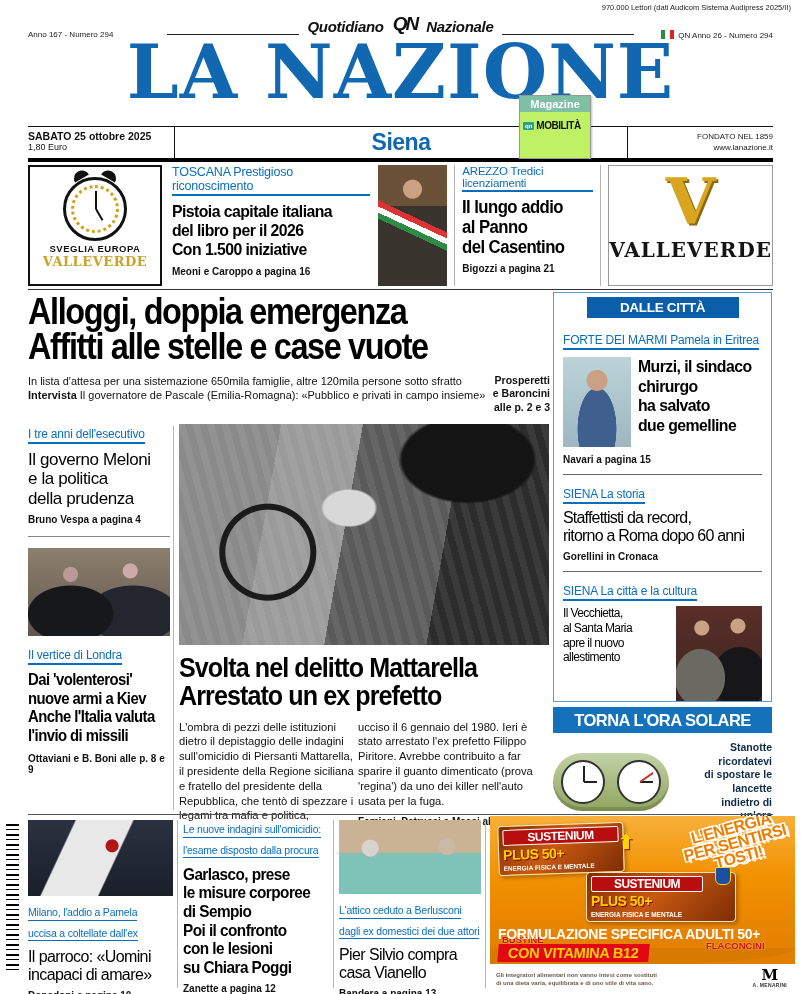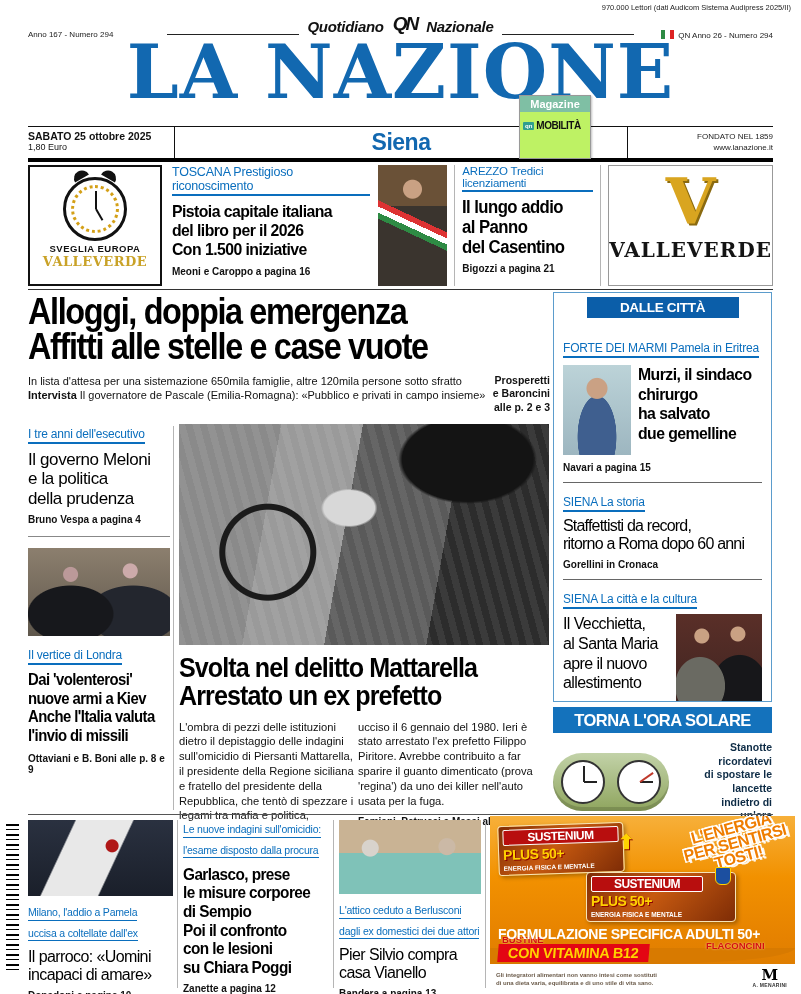--- a/index.html
+++ b/index.html
@@ -62,21 +62,21 @@
   .vv2-v{font-family:"DejaVu Serif",serif;font-size:64px;font-weight:700;line-height:72px;
          color:#d9a520;text-shadow:2px 2px 0 #8a6a10}
   .vv2-b{font-family:"DejaVu Serif",serif;font-size:20px;font-weight:700;letter-spacing:1px;color:#141414}
   
   .lead-h{font-size:36px;font-weight:700;line-height:.98;letter-spacing:-1.5px;color:#000;
           transform:scaleX(.9);transform-origin:left top;white-space:nowrap}
   .deck{font-size:11.3px;line-height:1.3;color:#111;transform:scaleX(.97);transform-origin:left top;white-space:nowrap}
   .sideby{font-size:10.5px;font-weight:700;text-align:right;line-height:1.3}
   
   .citybox{left:553px;top:292px;width:219px;height:410px;border:1.5px solid #5b9ccc;box-sizing:border-box;overflow:hidden}
-  .cityband{width:152px;margin:4px auto 20px;background:#0b5ea9;color:#fff;font-weight:700;
+  .cityband{width:152px;margin:4px auto 12px;background:#0b5ea9;color:#fff;font-weight:700;
             font-size:13.5px;text-align:center;padding:3px 0;letter-spacing:-0.3px}
   .citypad{padding:0 9px}
   
   .orabox{left:553px;top:707px;width:219px;height:101px}
   .orabanner{background:#1472bc;color:#fff;font-weight:700;font-size:16.5px;text-align:center;
              line-height:26px;height:26px;letter-spacing:-0.5px}
   .clockpill{width:116px;height:58px;background:linear-gradient(180deg,#c2d2a8,#8fa55e);
              border-radius:29px;position:relative;flex:none;box-shadow:inset 0 -4px 0 rgba(0,0,0,.15)}
   .clk{position:absolute;top:7px;width:44px;height:44px;border-radius:50%;background:#fff;
        border:2px solid #333;box-sizing:border-box}
@@ -305,21 +305,21 @@
       <div class="hr" style="margin:9px 0;background:#666"></div>
       <span class="kick" style="font-size:12px"><span class="tag">SIENA</span> <span>La storia</span></span>
       <div class="hl-light nw" style="font-size:16px;margin-top:5px;letter-spacing:-0.8px">
         <div>Staffettisti da record,</div>
           <div>ritorno a Roma dopo 60 anni</div>
       </div>
       <div class="byline" style="margin-top:6px">Gorellini in Cronaca</div>
       <div class="hr" style="margin:9px 0;background:#666"></div>
       <span class="kick" style="font-size:12px"><span class="tag">SIENA</span> <span>La città e la cultura</span></span>
       <div style="display:flex;gap:6px;margin-top:5px">
-        <div class="hl-light nw" style="font-size:16px;flex:1;line-height:1.22;letter-spacing:-0.6px">
+        <div class="hl-light nw" style="font-size:12px;flex:1;line-height:1.22;letter-spacing:-0.6px">
           <div>Il Vecchietta,</div>
             <div>al Santa Maria</div>
             <div>apre il nuovo</div>
             <div>allestimento</div>
         </div>
         <div class="ph ph-vecc" style="width:86px;height:100px;flex:none"></div>
       </div>
       
     </div>
   </div>

